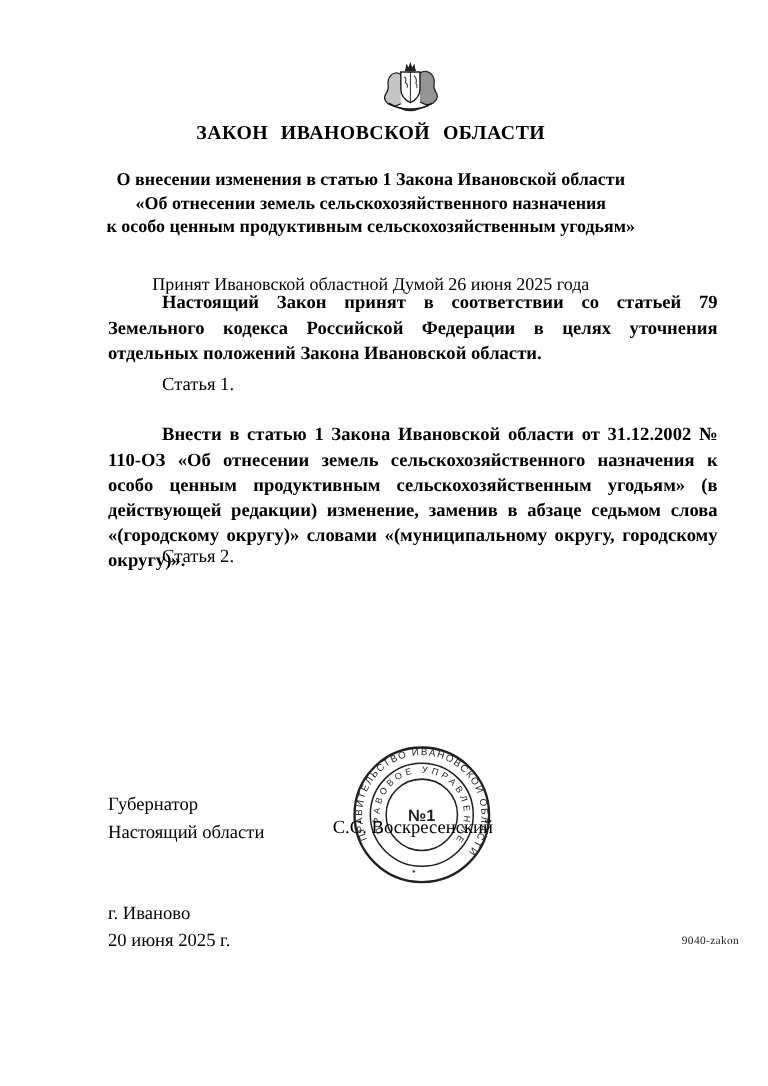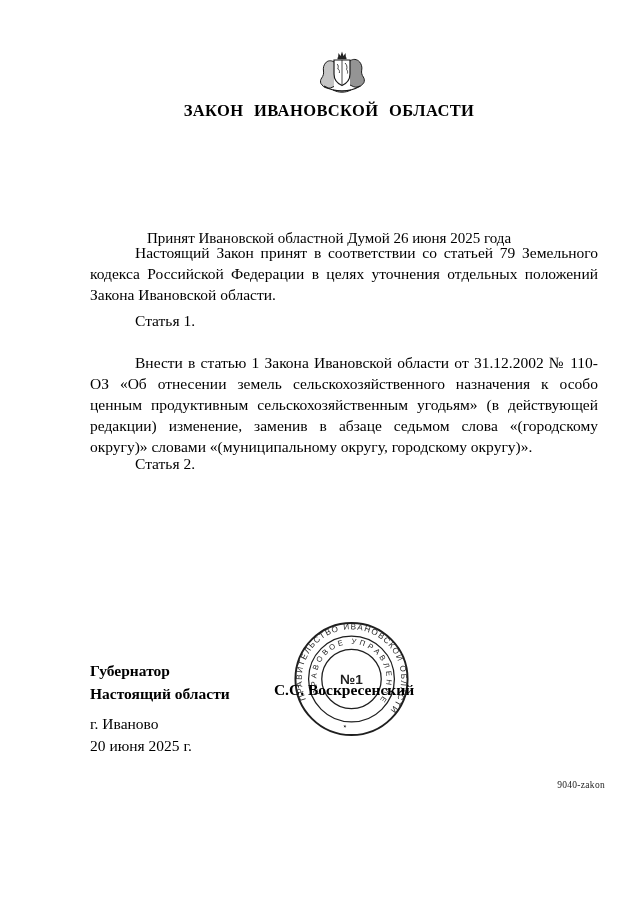--- a/index.html
+++ b/index.html
@@ -1,29 +1,29 @@
 <!DOCTYPE html>
 <html><head>
 <meta charset="utf-8">
 <style>
   html,body{margin:0;padding:0;background:#fff;}
   .page{
     position:relative;width:640px;height:905px;background:#ffffff;
     font-family:"Liberation Serif","DejaVu Serif",serif;color:#000;overflow:hidden;
   }
   .abs{position:absolute;}
-  .center-col{left:94px;width:470px;text-align:center;}
-  .body-col{left:90px;width:508px;text-align:justify;}
+  .center-col{left:74px;width:470px;text-align:center;}
+  .body-col{left:90px;width:508px;text-align:justify;font-weight:bold;}
   .doc-title{font-size:16.5px;font-weight:bold;word-spacing:6px;letter-spacing:.4px;}
   .doc-subtitle{font-size:15px;font-weight:bold;line-height:19.5px;}
   .adopted{font-size:15px;margin-top:24px;}
   .para{font-size:15.5px;line-height:21px;text-indent:45px;}
   .art-head{left:90px;width:508px;font-size:15.5px;font-weight:normal;text-indent:45px;}
-  .sig{font-size:15.5px;font-weight:bold;line-height:22.5px;}
-  .plain{font-size:15.5px;line-height:22px;}
+  .sig{font-size:15.5px;font-weight:normal;line-height:22.5px;}
+  .plain{font-size:15.5px;line-height:22px;margin-top:38px;}
   .doc-num{font-size:16px;}
   .footer-code{font-size:9.5px;color:#222;letter-spacing:.3px;}
   .stamp-wrap{left:293px;top:619px;width:117px;height:120px;}
   .emblem-wrap{left:308px;top:49px;width:68px;height:46px;}
   svg{display:block;width:100%;height:100%;}
 </style>
 </head>
 <body>
 
 <div class="page">
@@ -38,20 +38,25 @@
       <path d="M37 14 c1.8 1.5 2.4 4 1.6 6.5 c1 1 1.2 2.5 0.8 4" stroke="#333" stroke-width="0.9" fill="none"></path>
       <path d="M26 13 c-3 -2 -6.5 -1.5 -8.5 1 c-1.8 2.2 -2.5 5 -2 8 c0.4 2.6 -0.3 5 -1.8 7 c-1.2 1.6 -1.6 3.6 -0.8 5.5 l2.5 3 c2 1.5 4.5 2 7 1.5 l3.6 -1.5" fill="#3a3a3a" fill-opacity="0.3" stroke="#1a1a1a" stroke-width="1"></path>
       <path d="M42 12 c3 -2.5 7 -2 9.5 0.8 c2 2.3 2.8 5.4 2.2 8.4 c-0.5 2.5 0.2 4.8 1.6 6.8 c1.2 1.7 1.4 3.9 0.5 5.8 l-2.8 3 c-2.2 1.4 -4.8 1.7 -7.2 1 l-3.8 -1.8" fill="#2a2a2a" fill-opacity="0.5" stroke="#1a1a1a" stroke-width="1"></path>
       <path d="M16 37 c5.5 3.5 11.5 5 18 5 c6.5 0 12.5 -1.5 18 -5" fill="none" stroke="#1a1a1a" stroke-width="1.4"></path>
       <path d="M25 41 c3 1.5 6 2.2 9 2.2 c3 0 6 -0.7 9 -2.2" fill="none" stroke="#1a1a1a" stroke-width="1"></path>
     </svg>
   </div>
 
   <div class="abs center-col doc-title" style="top:101px">ЗАКОН ИВАНОВСКОЙ ОБЛАСТИ</div>
 
+  <div class="abs center-col doc-subtitle" style="top:141px">
+    <div>О внесении изменения в статью 1 Закона Ивановской области</div>
+    <div>«Об отнесении земель сельскохозяйственного назначения</div>
+    <div>к особо ценным продуктивным сельскохозяйственным угодьям»</div>
+  </div>
 
   <div class="abs center-col adopted" style="top:206px">Принят Ивановской областной Думой 26 июня 2025 года</div>
 
   <div class="abs body-col para" style="top:242px">Настоящий Закон принят в соответствии со статьей 79 Земельного кодекса Российской Федерации в целях уточнения отдельных положений Закона Ивановской области.</div>
 
   <div class="abs art-head" style="top:312px">Статья 1.</div>
   <div class="abs body-col para" style="top:352px">Внести в статью 1 Закона Ивановской области от 31.12.2002 № 110-ОЗ «Об отнесении земель сельскохозяйственного назначения к особо ценным продуктивным сельскохозяйственным угодьям» (в действующей редакции) изменение, заменив в абзаце седьмом слова «(городскому округу)» словами «(муниципальному округу, городскому округу)».</div>
 
   <div class="abs art-head" style="top:455px">Статья 2.</div>
 
@@ -83,15 +88,15 @@
   </div>
 
   <div class="abs sig" style="left:90px;top:679px;width:508px;text-align:center">С.С. Воскресенский</div>
 
   <div class="abs plain" style="left:90px;top:713px;width:250px">
     <div>г. Иваново</div>
     <div>20 июня 2025 г.</div>
   </div>
 
 
-  <div class="abs footer-code" style="right:35px;top:780px;text-align:right">9040-zakon</div>
+  <div class="abs footer-code" style="right:24px;top:780px;text-align:right">9040-zakon</div>
 
 </div>
 
 </body></html>

